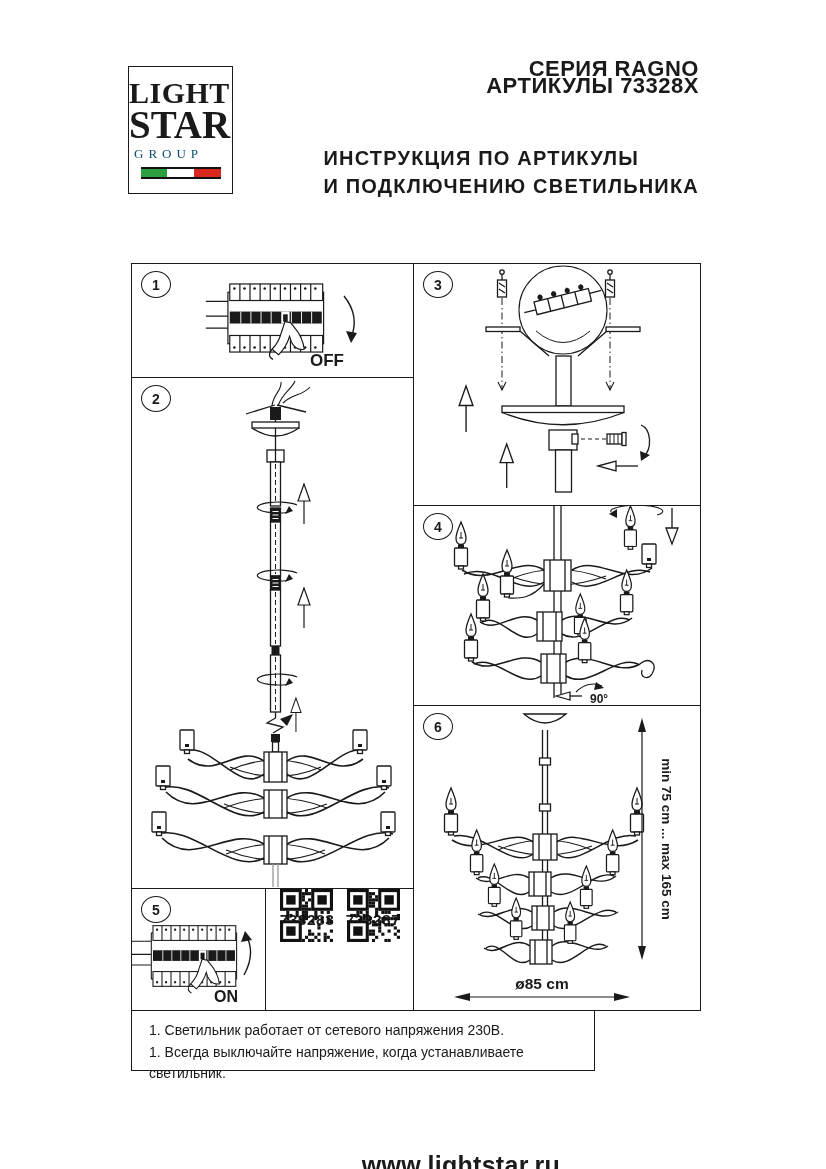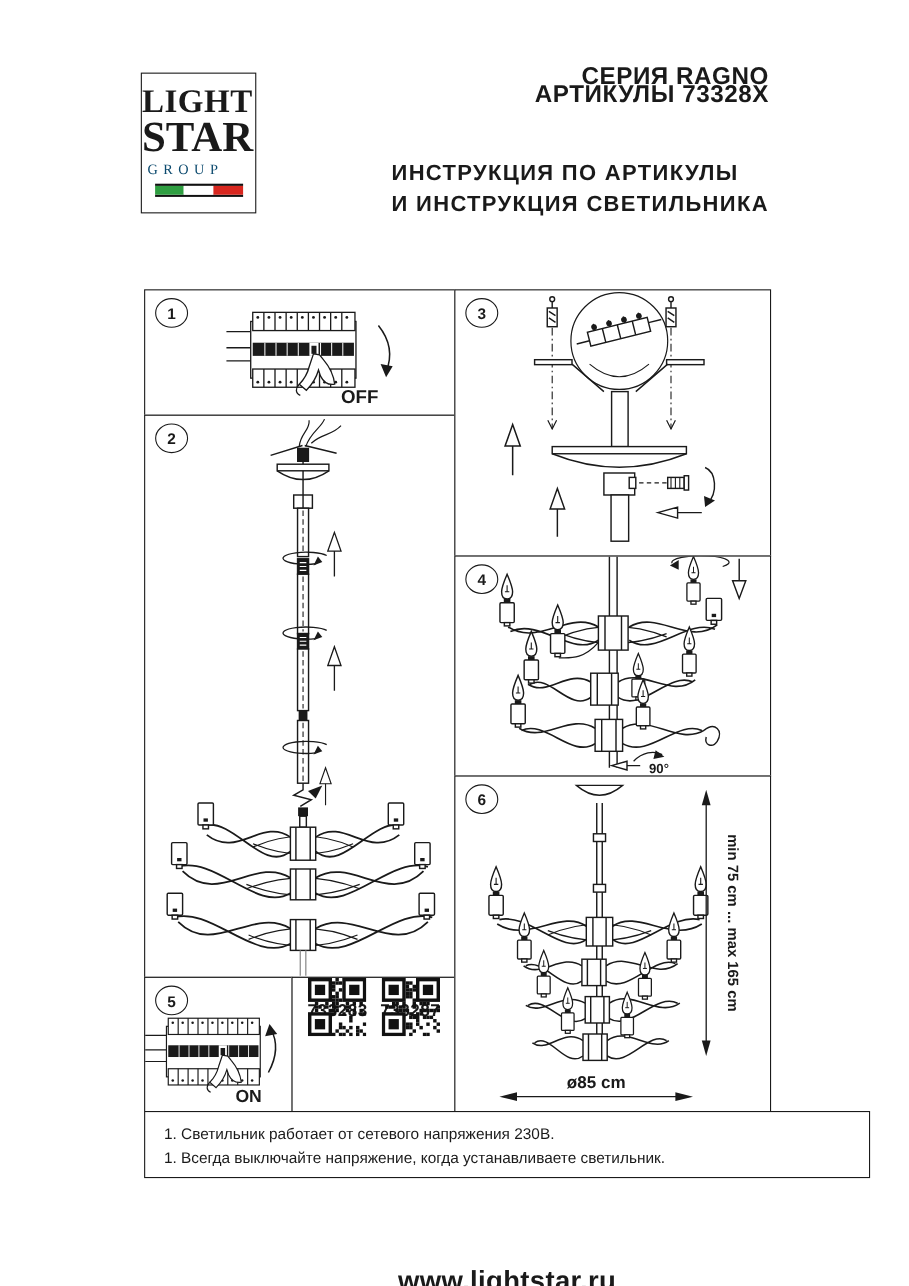--- a/index.html
+++ b/index.html
@@ -22,21 +22,21 @@
 
   
   .panel{position:absolute;border:1px solid #1a1a1a;box-sizing:border-box;background:#fff;}
   #p1{left:131px;top:263px;width:283px;height:115px;}
   #p2{left:131px;top:377px;width:283px;height:512px;}
   #p5{left:131px;top:888px;width:135px;height:123px;}
   #p5b{left:265px;top:888px;width:149px;height:123px;}
   #p3{left:413px;top:263px;width:288px;height:243px;}
   #p4{left:413px;top:505px;width:288px;height:201px;}
   #p6{left:413px;top:705px;width:288px;height:306px;}
-  #notes{left:131px;top:1010px;width:660px;height:61px;padding:9px 10px 0 17px;font-size:14px;line-height:1.55;}
+  #notes{left:131px;top:1010px;width:464px;height:61px;padding:9px 10px 0 17px;font-size:14px;line-height:1.55;}
 
   .badge{position:absolute;top:7px;left:9px;width:28px;height:25px;border:1.6px solid #1a1a1a;border-radius:50%;
          display:flex;align-items:center;justify-content:center;font-size:14px;font-weight:bold;background:#fff;z-index:2;}
   .panel svg{display:block;position:absolute;left:0;top:0;}
   svg text{font-family:"Liberation Sans",sans-serif;}
 
   .artnum{position:absolute;top:22px;width:56px;text-align:center;font-size:15.5px;font-weight:bold;letter-spacing:.5px;}
   .qr{position:absolute;top:44px;width:53px;height:53px;}
 
   .footer{position:absolute;left:0;top:1151px;width:826px;text-align:center;font-size:25px;font-weight:bold;letter-spacing:.3px;padding-left:48px;}
@@ -118,21 +118,21 @@
     <div class="logo-flag">
       <span class="flag-g"></span>
       <span class="flag-w"></span>
       <span class="flag-r"></span>
     </div>
   </div>
   <div class="hdr hdr-series">СЕРИЯ RAGNO</div>
   <div class="hdr hdr-articles">АРТИКУЛЫ 73328X</div>
   <div class="hdr hdr-instr">
     <div>ИНСТРУКЦИЯ ПО АРТИКУЛЫ</div>
-    <div>И ИНСТРУКЦИЯ СВЕТИЛЬНИКА</div>
+    <div>И ПОДКЛЮЧЕНИЮ СВЕТИЛЬНИКА</div>
   </div>
 
   <div class="panel" id="p1">
     <div class="badge">
         <span>1</span>
       </div>
     <svg width="281" height="113" viewBox="0 0 281 113">
       <use href="#breaker" transform="translate(72,8) scale(0.92)"></use>
       <path d="M212,32 Q228,52 219,74" fill="none" stroke="#1a1a1a" stroke-width="1.4"></path>
       <polygon points="219,79 214,67 225,69" fill="#1a1a1a"></polygon>

